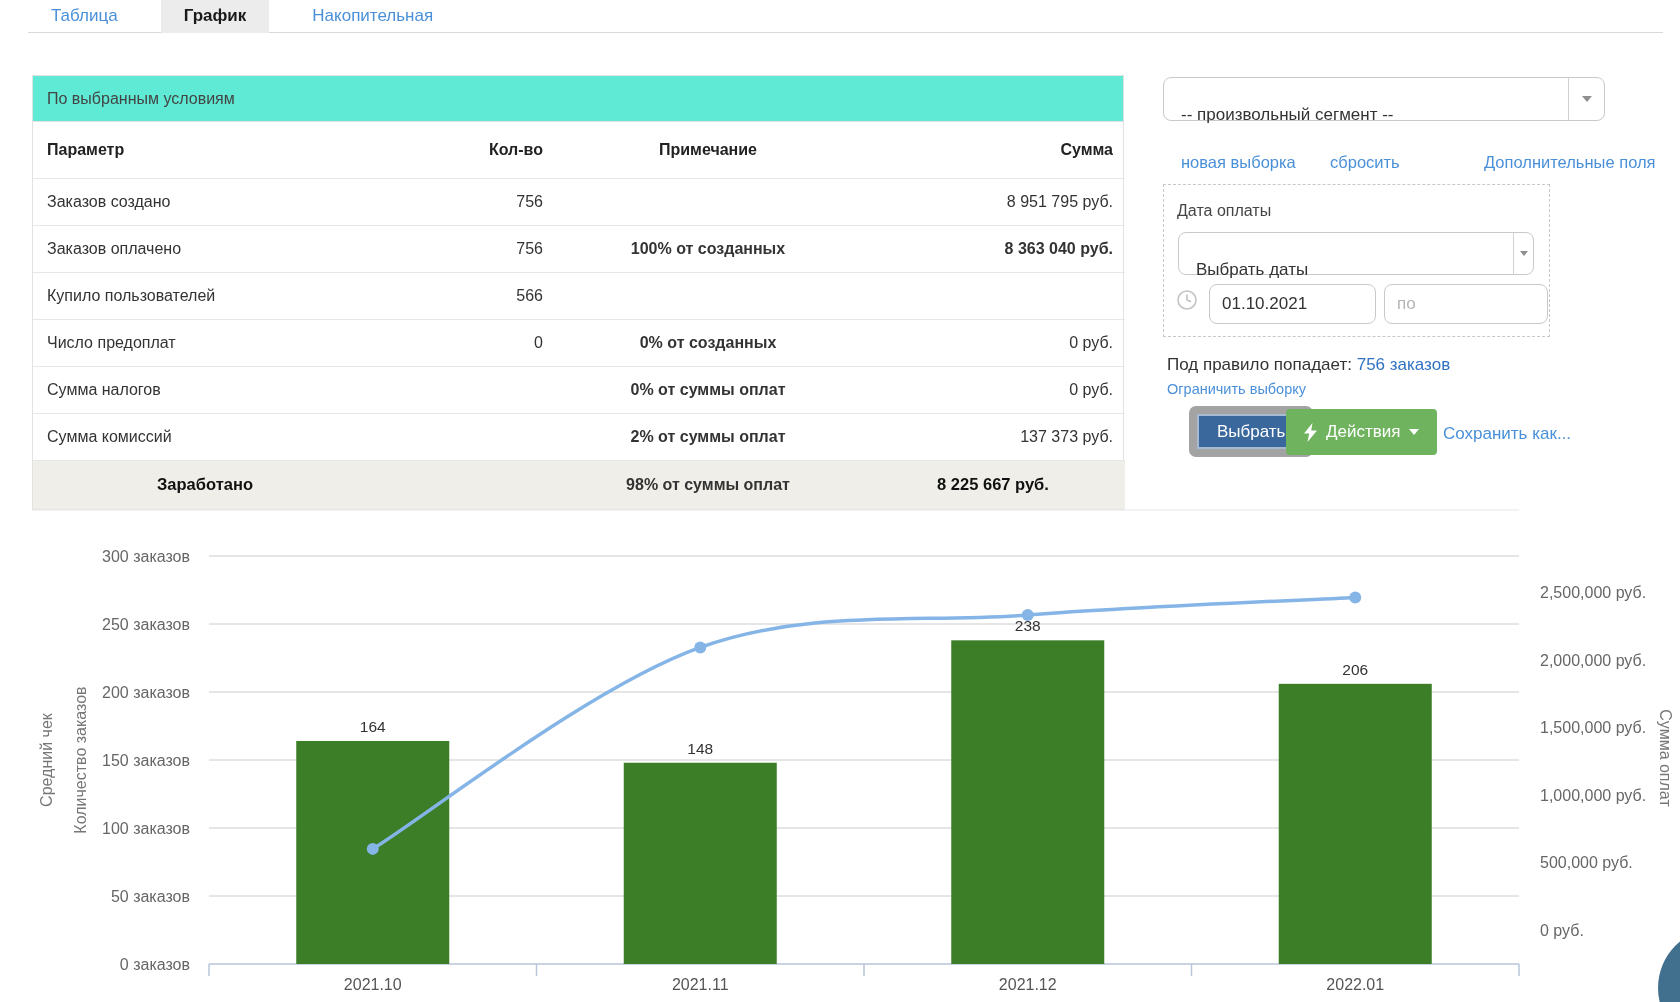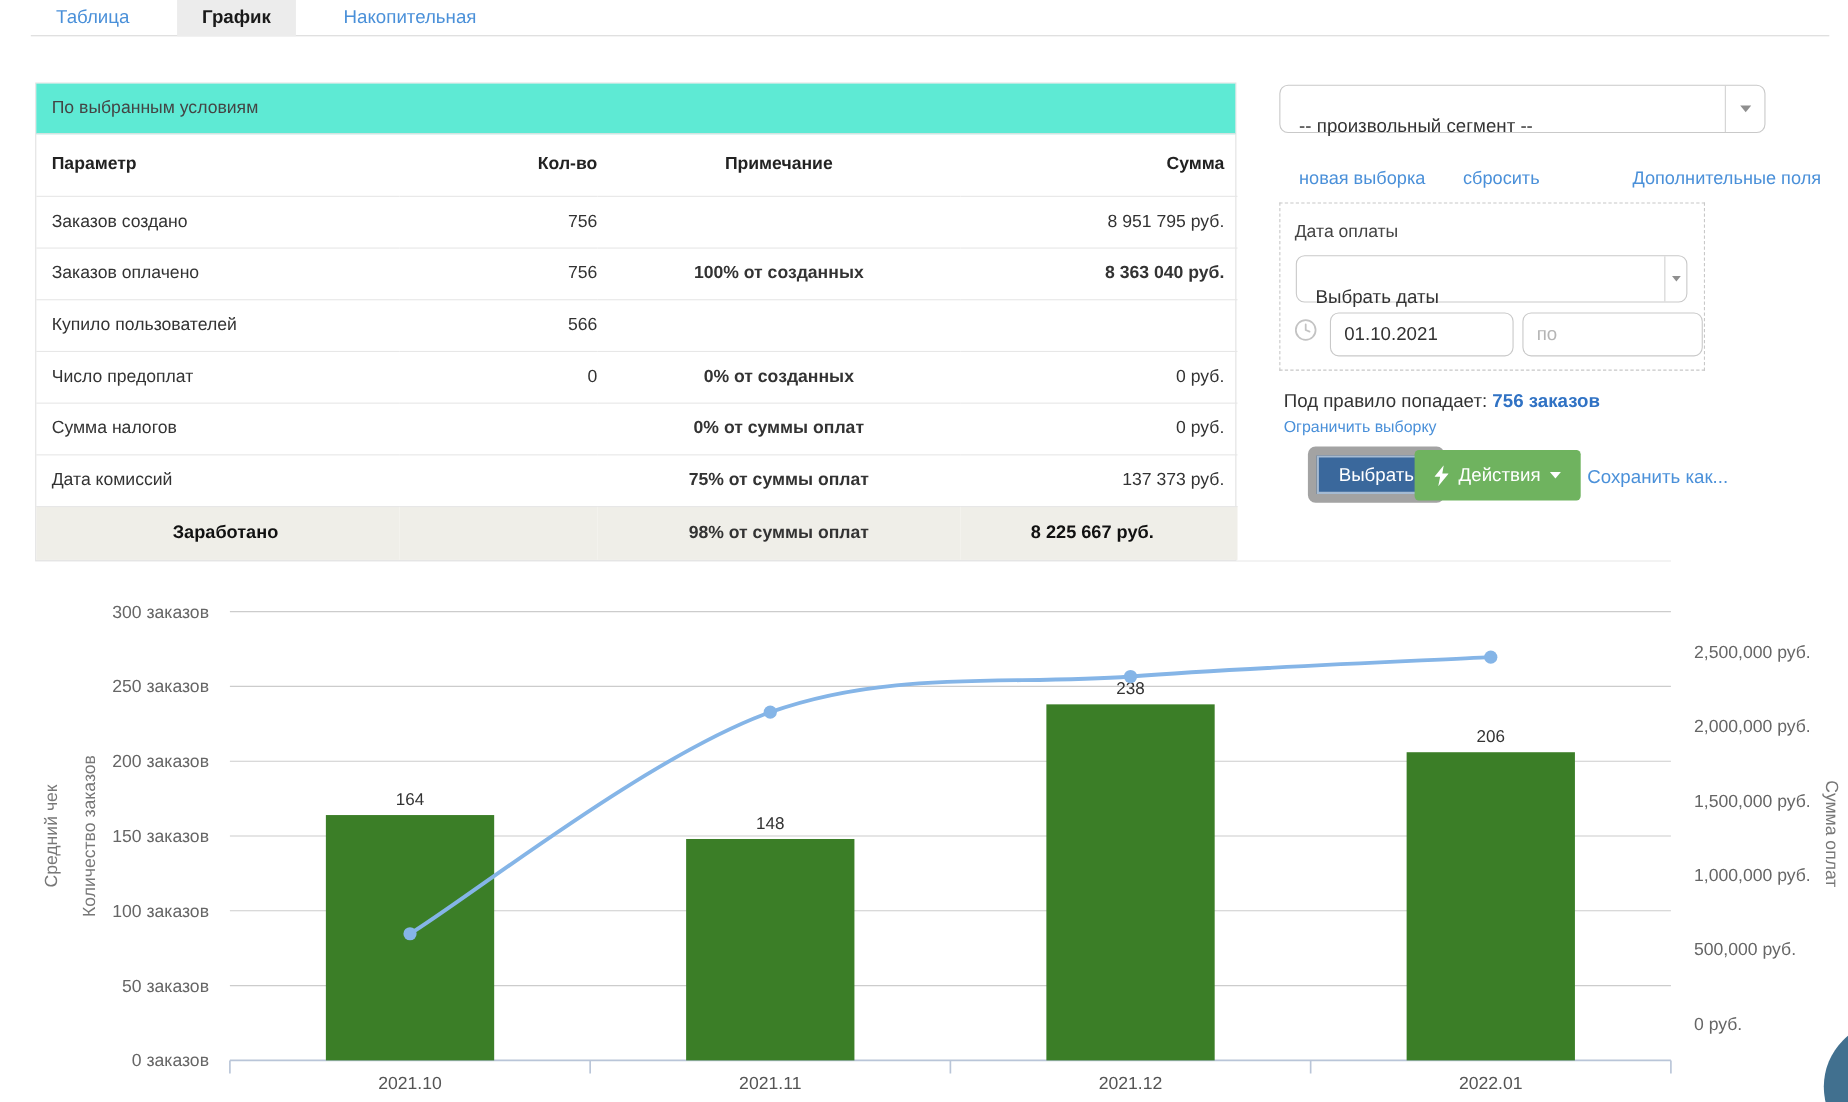--- a/index.html
+++ b/index.html
@@ -52,21 +52,21 @@
   .inputbox::placeholder { color:#b5b5b5; }
   .btn-select { background:#3a689c; color:#fff; font-size:17px; border:8px solid #a3a3a3;
                 border-radius:7px; box-shadow: inset 0 0 0 2px rgba(255,255,255,.55);
                 padding:0 20px; height:51px; cursor:pointer; font-family:"Liberation Sans", sans-serif; }
   .btn-actions { background:#6fb35f; color:#fff; font-size:17px; border:none; border-radius:4px;
                  height:46px; padding:0 18px; display:inline-flex; align-items:center; gap:9px;
                  cursor:pointer; font-family:"Liberation Sans", sans-serif; }
   .caret-down-white { width:0; height:0; border-left:5px solid transparent;
                 border-right:5px solid transparent; border-top:6px solid #ffffff; }
   .rule-text { font-size:17px; color:#333; }
-  .rule-count { font-weight:bold; color:#3072c4; }
+  .rule-count { font-weight:normal; color:#3072c4; }
 
   
   #chart-svg { position:absolute; left:0; top:0; }
 
   
   .fab { position:absolute; left:1658px; top:928px; width:120px; height:120px;
          border-radius:50%; background:#41708f; cursor:pointer; }
 </style>
 </head>
 <body>
@@ -119,23 +119,23 @@
         <td class="c-note">0% от созданных</td>
         <td class="c-sum">0 руб.</td>
       </tr>
       <tr>
         <td class="c-param">Сумма налогов</td>
         <td class="c-qty"></td>
         <td class="c-note">0% от суммы оплат</td>
         <td class="c-sum">0 руб.</td>
       </tr>
       <tr>
-        <td class="c-param">Дата комиссий</td>
+        <td class="c-param">Сумма комиссий</td>
         <td class="c-qty"></td>
-        <td class="c-note">75% от суммы оплат</td>
+        <td class="c-note">2% от суммы оплат</td>
         <td class="c-sum">137 373 руб.</td>
       </tr>
       <tr class="total">
         <td class="c-param">Заработано</td>
         <td class="c-qty"></td>
         <td class="c-note">98% от суммы оплат</td>
         <td class="c-sum">8 225 667 руб.</td>
       </tr>
     </tbody>
   </table>

